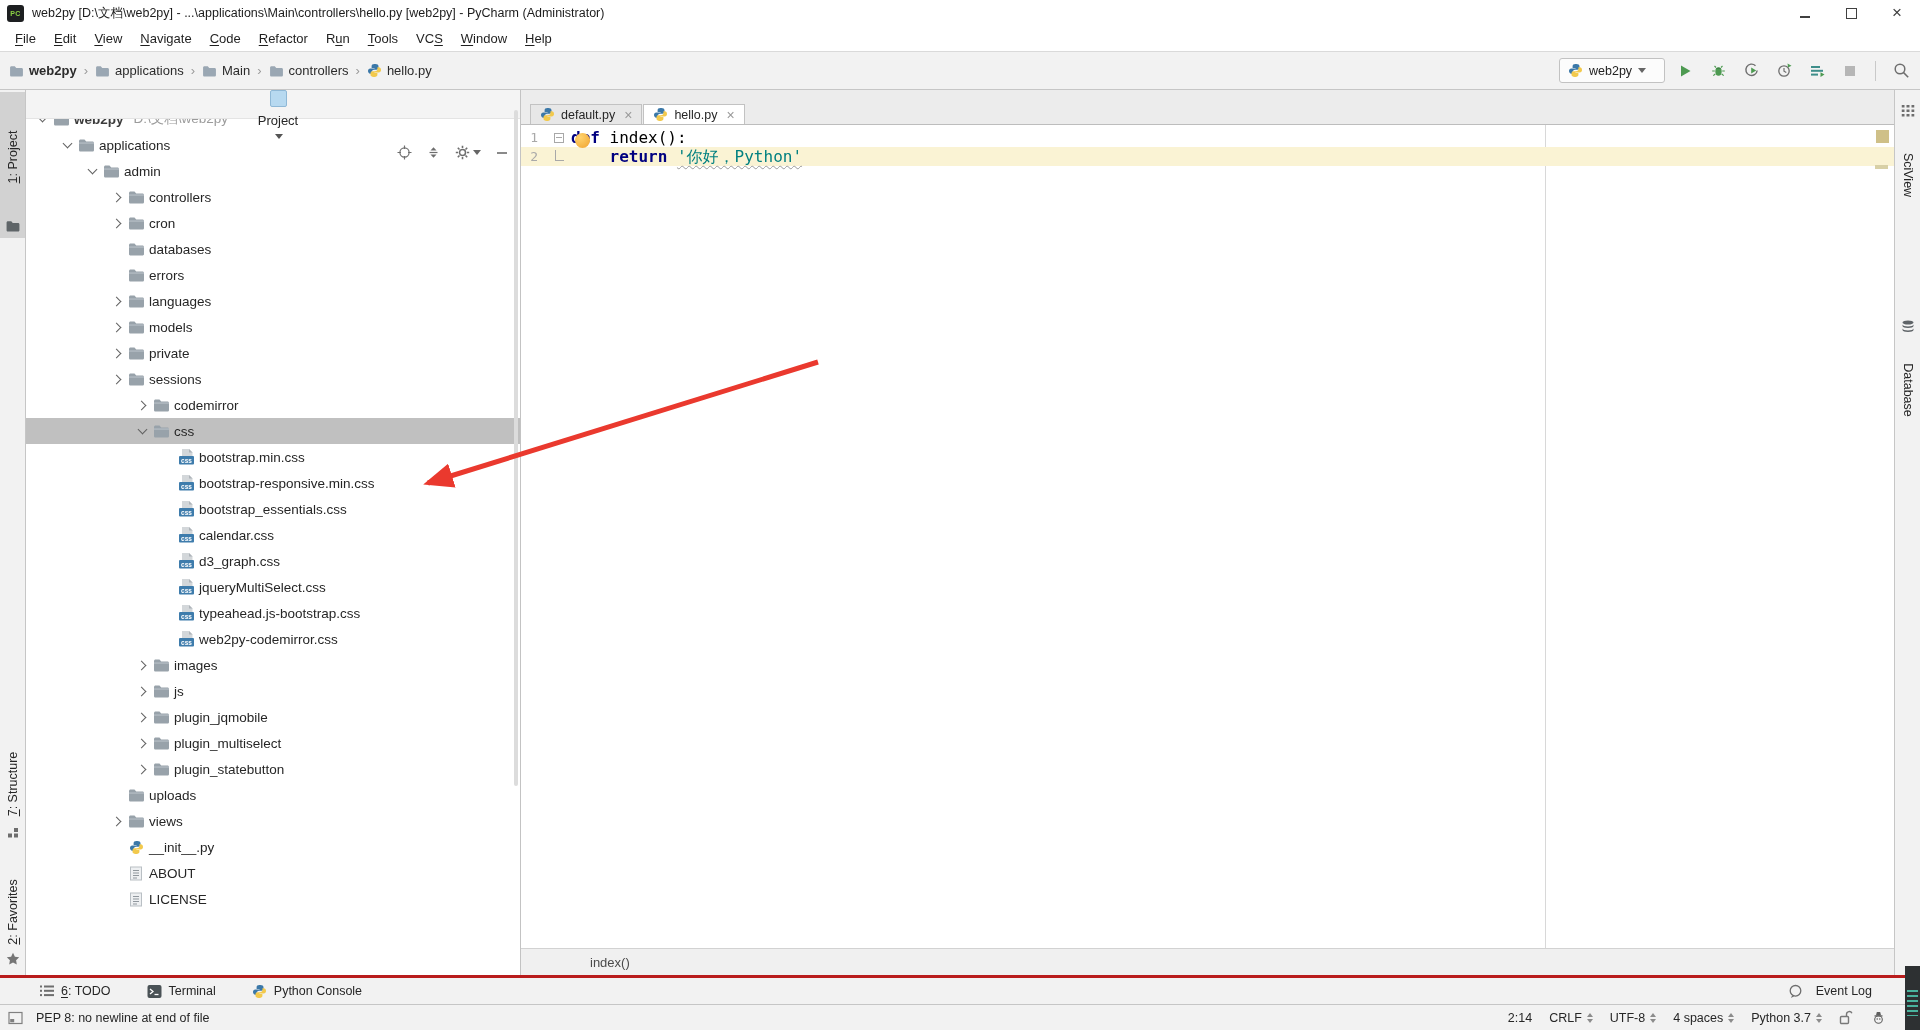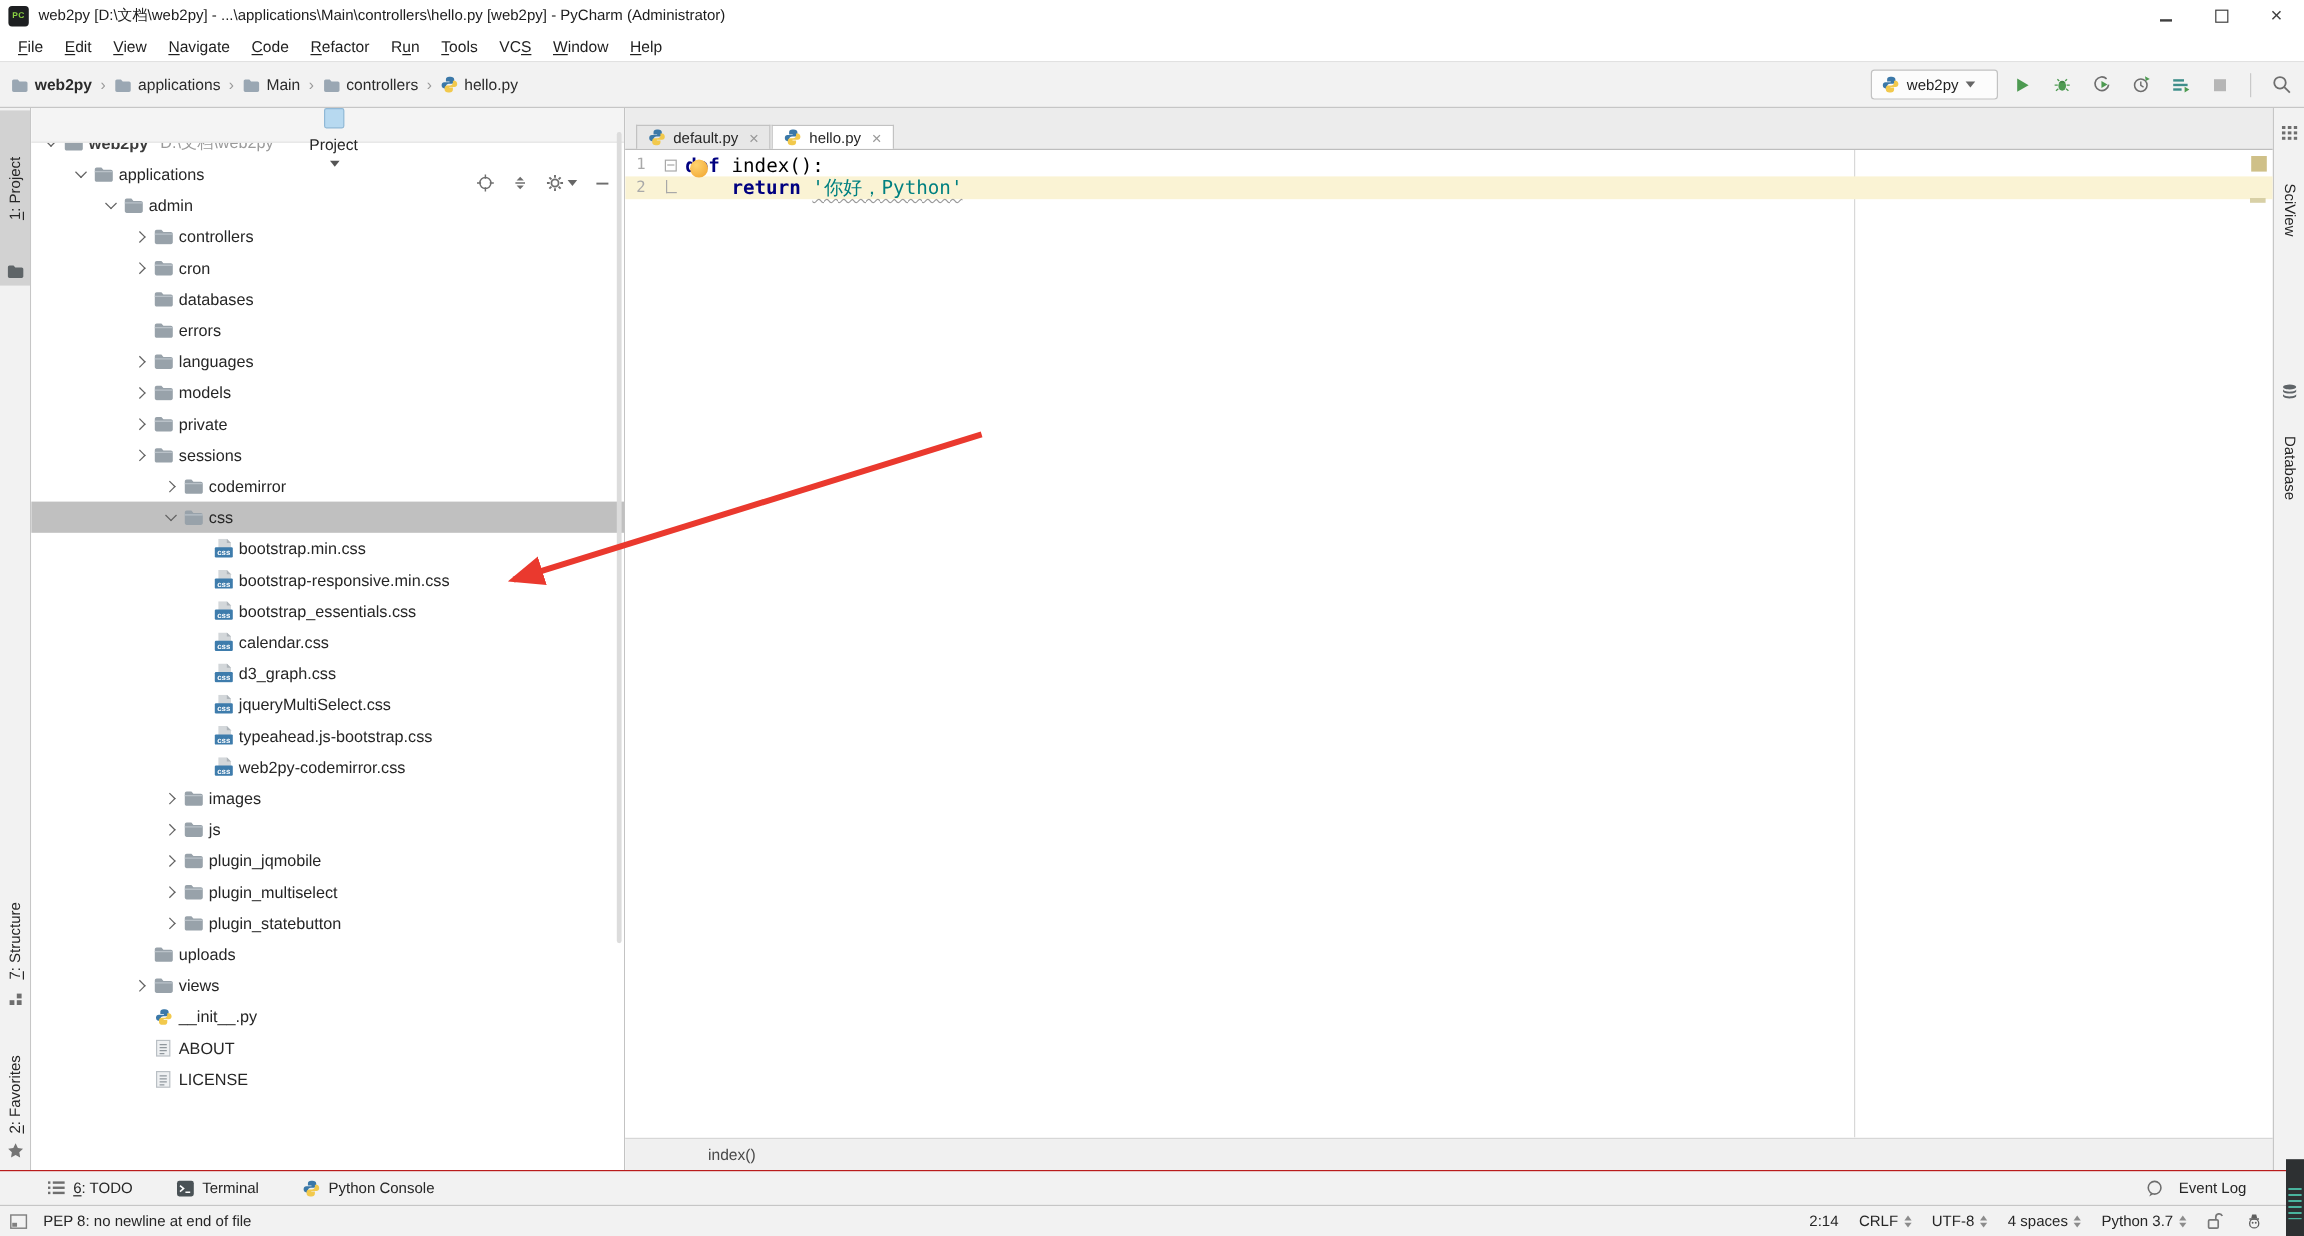--- a/index.html
+++ b/index.html
@@ -99,21 +99,21 @@
   .kw{color:#000080;font-weight:bold;}
   .pl{color:#000;}
   .str{color:#008080;}
   .sq{text-decoration:underline;text-decoration-style:wavy;text-decoration-color:#9a9a9a;text-decoration-thickness:1px;text-underline-offset:3px;}
   .bulb{position:absolute;left:54px;top:8px;width:15px;height:15px;border-radius:50%;background:radial-gradient(circle at 35% 30%,#ffd36e,#f0a32e);z-index:2;}
   .insq{position:absolute;right:5px;top:5px;width:13px;height:13px;background:#cfc088;z-index:2;}
   .indash{position:absolute;right:6px;top:40px;width:13px;height:4px;background:#d8d0a6;z-index:2;}
   .ebc{height:26px;border-top:1px solid #d2d2d2;background:#f0f0f0;display:flex;align-items:center;padding-left:69px;font-size:13px;color:#4a4a4a;font-family:"Liberation Sans",sans-serif;}
 
   
-  .btoolbar{position:absolute;left:0;top:975px;width:1920px;height:29px;background:#f2f2f2;border-top:1px solid #b91c1c;display:flex;align-items:center;padding:0 14px 0 40px;box-sizing:border-box;font-size:12.5px;color:#262626;}
+  .btoolbar{position:absolute;left:0;top:975px;width:1920px;height:29px;background:#f2f2f2;border-top:3px solid #b91c1c;display:flex;align-items:center;padding:0 14px 0 40px;box-sizing:border-box;font-size:12.5px;color:#262626;}
   .bitem{display:flex;align-items:center;gap:7px;margin-right:36px;}
   .bright{margin-left:auto;display:flex;align-items:center;gap:7px;margin-right:34px;}
   .statusbar{position:absolute;left:0;top:1004px;width:1920px;height:26px;background:#f2f2f2;border-top:1px solid #c6c6c6;display:flex;align-items:center;padding:0 8px;box-sizing:border-box;font-size:12.5px;color:#262626;}
   .sb-msg{margin-left:12px;}
   .sb-right{margin-left:auto;display:flex;align-items:center;gap:17px;margin-right:26px;}
   .swidget{display:flex;align-items:center;gap:5px;}
   .spin{display:flex;flex-direction:column;gap:2px;}
   .tri-u{width:0;height:0;border-left:3px solid transparent;border-right:3px solid transparent;border-bottom:4px solid #8c8c8c;}
   .tri-d{width:0;height:0;border-left:3px solid transparent;border-right:3px solid transparent;border-top:4px solid #8c8c8c;}
 

